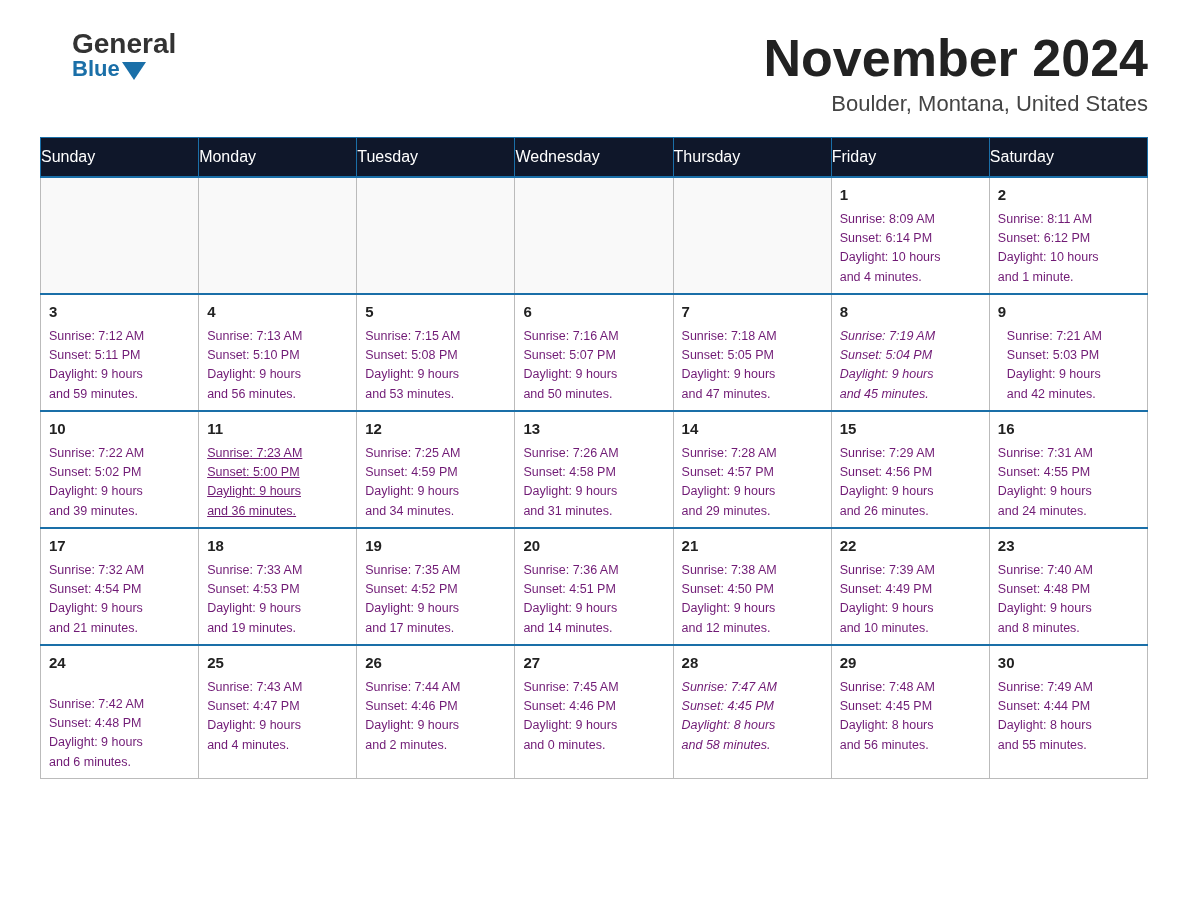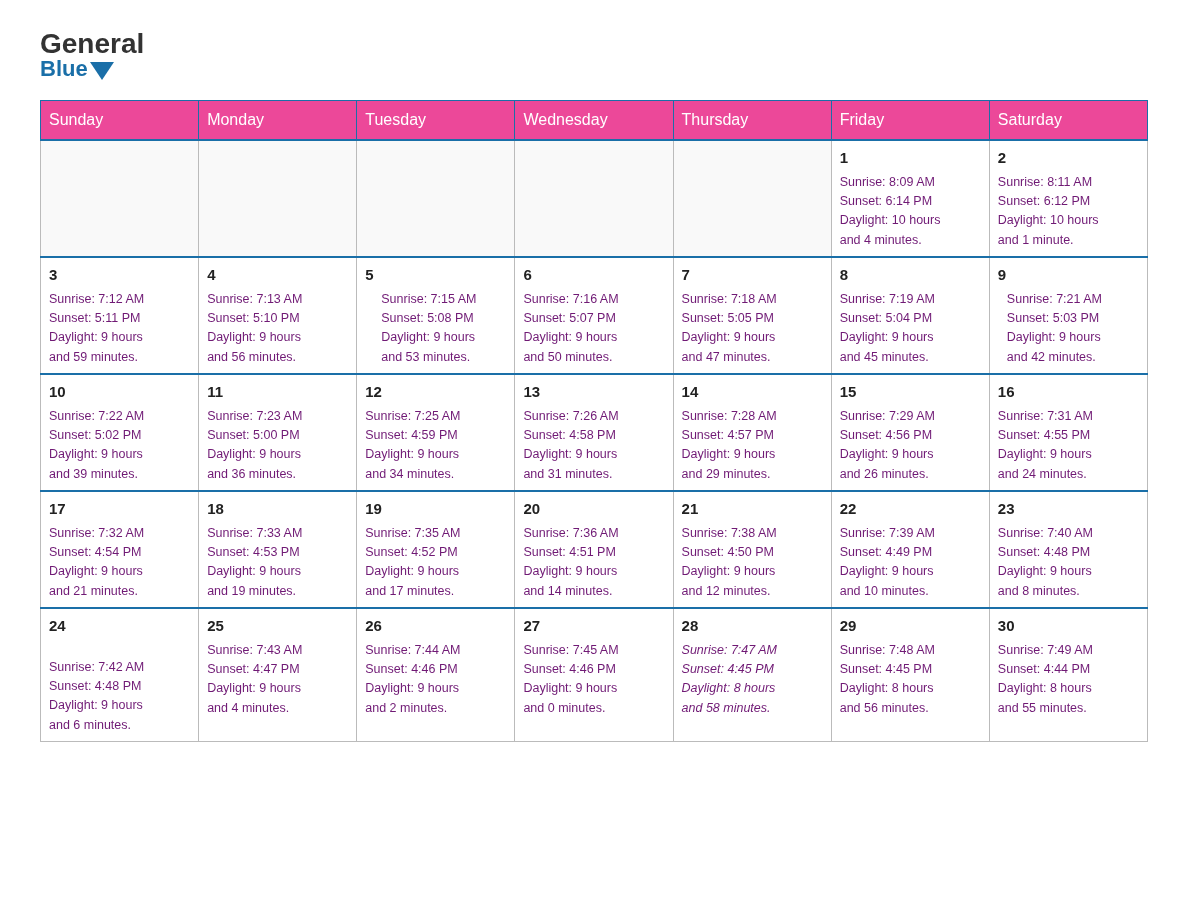--- a/index.html
+++ b/index.html
@@ -8,20 +8,21 @@
       background: #fff;
       padding: 30px 40px;
       width: 1188px;
       min-height: 918px;
     }
     .header {
       display: flex;
       justify-content: space-between;
       align-items: flex-start;
       margin-bottom: 20px;
+      margin-left: 32px;
     }
     .logo {
       display: flex;
       flex-direction: column;
       align-items: flex-start;
     }
     .logo-general {
       font-size: 28px;
       font-weight: bold;
       color: #333;
@@ -59,25 +60,25 @@
       font-size: 22px;
       color: #444;
       margin-top: 4px;
     }
     .calendar {
       width: 100%;
       border-collapse: collapse;
       border: 1px solid #aaa;
     }
     .calendar th {
-      background-color: #ec4899;
+      background-color: #0f172a;
       color: #fff;
       font-size: 16px;
       font-weight: normal;
-      padding: 10px 8px;
+      padding: 10px 0;
       text-align: left;
       border: 1px solid #1a6fa8;
     }
     .calendar td {
       width: 14.28%;
       vertical-align: top;
       padding: 6px 8px;
       border: 1px solid #bbb;
       min-height: 110px;
       font-size: 13px;
@@ -108,20 +109,22 @@
 
 <div class="header">
   <div class="logo">
     <div class="logo-general">General</div>
     <div class="logo-blue">
       <span>Blue</span>
       <div class="logo-triangle"></div>
     </div>
   </div>
   <div class="title-section">
+    <div class="month-title">November 2024</div>
+    <div class="location">Boulder, Montana, United States</div>
   </div>
 </div>
 
 <table class="calendar">
   <thead>
     <tr>
     <th>Sunday</th>
         <th>Monday</th>
         <th>Tuesday</th>
         <th>Wednesday</th>
@@ -162,42 +165,42 @@
         </td>
         <td>
           <span class="day-number">4</span>
           <div class="day-info" style="white-space: pre-line;">Sunrise: 7:13 AM
 Sunset: 5:10 PM
 Daylight: 9 hours
 and 56 minutes.</div>
         </td>
         <td>
           <span class="day-number">5</span>
-          <div class="day-info" style="white-space: pre-line; margin-left: 16px;">Sunrise: 7:15 AM
+          <div class="day-info" style="white-space: pre-line;">Sunrise: 7:15 AM
 Sunset: 5:08 PM
 Daylight: 9 hours
 and 53 minutes.</div>
         </td>
         <td>
           <span class="day-number">6</span>
           <div class="day-info" style="white-space: pre-line;">Sunrise: 7:16 AM
 Sunset: 5:07 PM
 Daylight: 9 hours
 and 50 minutes.</div>
         </td>
         <td>
           <span class="day-number">7</span>
           <div class="day-info" style="white-space: pre-line;">Sunrise: 7:18 AM
 Sunset: 5:05 PM
 Daylight: 9 hours
 and 47 minutes.</div>
         </td>
         <td>
           <span class="day-number">8</span>
-          <div class="day-info" style="white-space: pre-line;">Sunrise: 7:19 AM
+          <div class="day-info" style="white-space: pre-line; font-style: italic;">Sunrise: 7:19 AM
 Sunset: 5:04 PM
 Daylight: 9 hours
 and 45 minutes.</div>
         </td>
         <td>
           <span class="day-number">9</span>
           <div class="day-info" style="white-space: pre-line; margin-left: 9px;">Sunrise: 7:21 AM
 Sunset: 5:03 PM
 Daylight: 9 hours
 and 42 minutes.</div>
@@ -206,21 +209,21 @@
       <tr class="week-row">
         <td>
           <span class="day-number">10</span>
           <div class="day-info" style="white-space: pre-line;">Sunrise: 7:22 AM
 Sunset: 5:02 PM
 Daylight: 9 hours
 and 39 minutes.</div>
         </td>
         <td>
           <span class="day-number">11</span>
-          <div class="day-info" style="white-space: pre-line;">Sunrise: 7:23 AM
+          <div class="day-info" style="white-space: pre-line; text-decoration: underline;">Sunrise: 7:23 AM
 Sunset: 5:00 PM
 Daylight: 9 hours
 and 36 minutes.</div>
         </td>
         <td>
           <span class="day-number">12</span>
           <div class="day-info" style="white-space: pre-line;">Sunrise: 7:25 AM
 Sunset: 4:59 PM
 Daylight: 9 hours
 and 34 minutes.</div>

